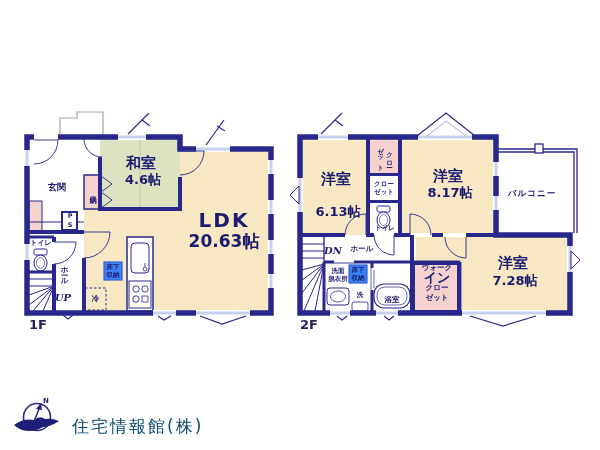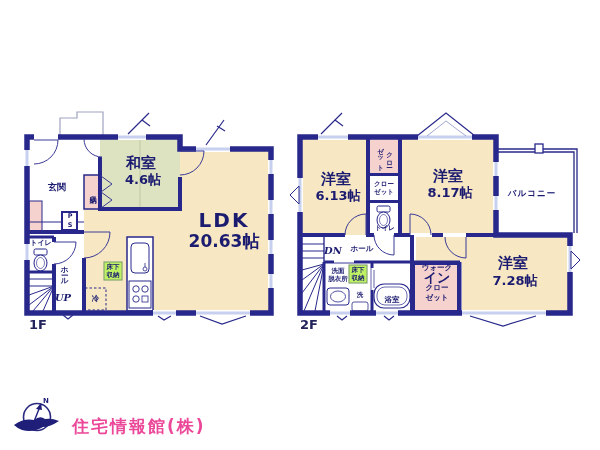--- a/index.html
+++ b/index.html
@@ -3,24 +3,24 @@
 <meta charset="utf-8">
 <style>
   html,body{margin:0;padding:0;background:#fff;}
   #canvas{position:relative;width:600px;height:450px;background:#ffffff;overflow:hidden;
           font-family:"DejaVu Sans",sans-serif;}
   #plan-svg{position:absolute;left:0;top:0;}
   .lbl{position:absolute;color:#1b1b70;font-weight:bold;white-space:nowrap;text-align:center;
        transform:translate(-50%,-50%);line-height:1.1;}
   .lbl.v{writing-mode:vertical-rl;text-orientation:upright;letter-spacing:1px;}
   .lbl.wrap{white-space:normal;word-break:break-all;text-align:center;}
-  .lbl.boxed{background:#bef264;border:1px solid rgba(40,40,140,.45);padding:1px 1px;}
+  .lbl.boxed{background:#3b82f6;border:1px solid rgba(40,40,140,.45);padding:1px 1px;}
   .lbl.serifit{font-family:"DejaVu Serif",serif;font-style:italic;}
   .lbl.floor{color:#23235c;}
-  .logo-text{position:absolute;transform:none;color:#ec4899;font-weight:700;
+  .logo-text{position:absolute;transform:none;color:#0c4a6e;font-weight:400;
              letter-spacing:2px;white-space:nowrap;}
 </style>
 </head>
 <body>
 
 <div id="canvas">
 
 <svg id="plan-svg" width="600" height="450" viewBox="0 0 600 450">
 
   <g>
@@ -204,21 +204,21 @@
 <div class="lbl v" style="left:92px;top:191px;font-size:7px;">収納</div>
 <div class="lbl v" style="left:69.5px;top:221px;font-size:6.5px;">PS</div>
 <div class="lbl" style="left:41px;top:244px;font-size:7px;">トイレ</div>
 <div class="lbl v" style="left:64px;top:271px;font-size:7.5px;">ホール</div>
 <div class="lbl serifit" style="left:63px;top:297px;font-size:10px;">UP</div>
 <div class="lbl wrap boxed" style="left:113px;top:271px;font-size:6.5px;width:15px;line-height:7.5px;">床下収納</div>
 <div class="lbl" style="left:95.5px;top:299px;font-size:7.5px;">冷</div>
 <div class="lbl floor" style="left:38px;top:325px;font-size:13px;">1F</div>
 
 <div class="lbl" style="left:336px;top:179px;font-size:15px;">洋室</div>
-<div class="lbl" style="left:338px;top:196px;font-size:13px;">6.13帖</div>
+<div class="lbl" style="left:338px;top:212px;font-size:13px;">6.13帖</div>
 <div class="lbl" style="left:448px;top:176px;font-size:15px;">洋室</div>
 <div class="lbl" style="left:450px;top:193px;font-size:13px;">8.17帖</div>
 <div class="lbl" style="left:513px;top:263px;font-size:15px;">洋室</div>
 <div class="lbl" style="left:515px;top:281px;font-size:13px;">7.28帖</div>
 <div class="lbl" style="left:532px;top:194px;font-size:8.5px;letter-spacing:1px;">バルコニー</div>
 <div class="lbl v" style="left:389px;top:156px;font-size:6.5px;">クロー</div>
 <div class="lbl v" style="left:380px;top:156px;font-size:6.5px;">ゼット</div>
 <div class="lbl wrap" style="left:384px;top:188px;font-size:6.5px;width:21px;line-height:7.5px;">クローゼット</div>
 <div class="lbl" style="left:385px;top:229px;font-size:6.5px;">トイレ</div>
 <div class="lbl serifit" style="left:333px;top:250px;font-size:10px;">DN</div>

